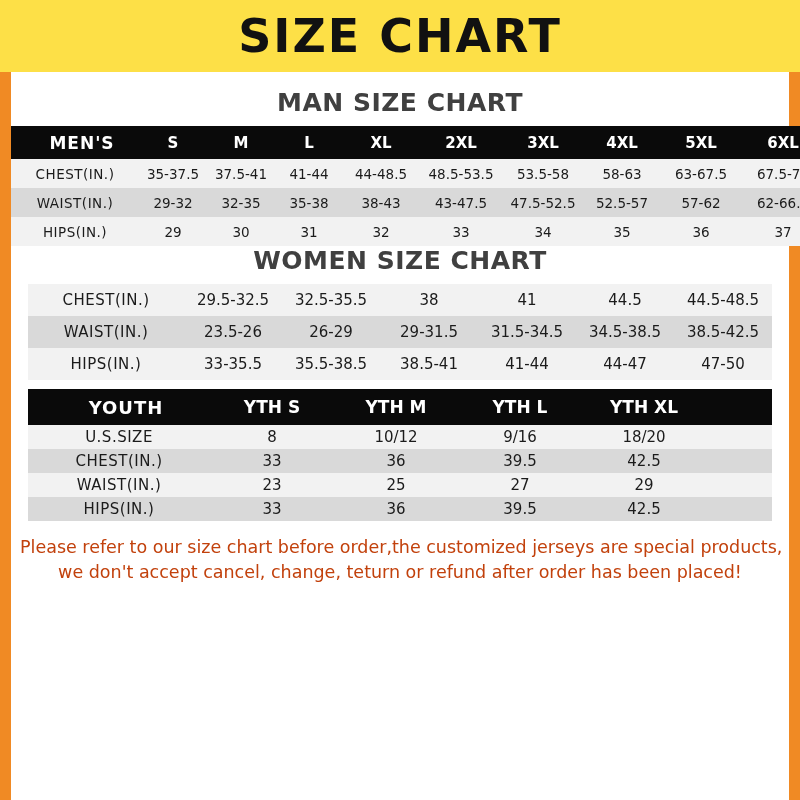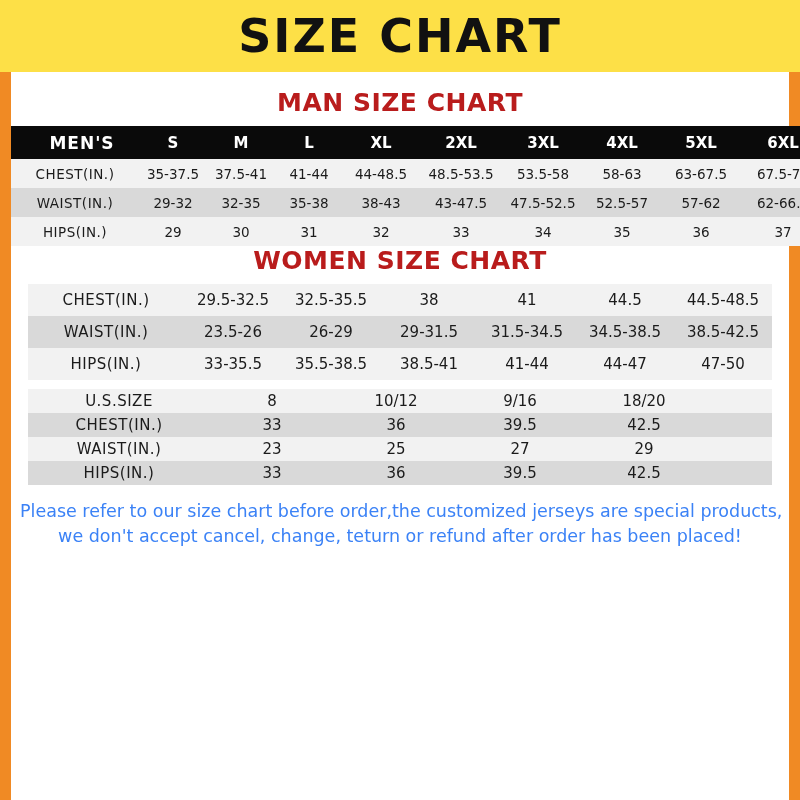--- a/index.html
+++ b/index.html
@@ -36,21 +36,21 @@
     font-size: 46px;
     letter-spacing: 2px;
     color: #111111;
     line-height: 1;
   }
   .section-title {
     text-align: center;
     font-family: "DejaVu Sans", sans-serif;
     font-weight: bold;
     font-size: 25px;
-    color: #b91c1c;
+    color: #404040;
     letter-spacing: 0.5px;
   }
   .t1 { margin-top: 16px; }
   .t2 { margin-top: 0; }
   .t3 { margin-top: 18px; }
 
   table.size-table {
     border-collapse: collapse;
     width: 744px;
     margin: 9px auto 0 auto;
@@ -93,21 +93,21 @@
   .women .body-row td { height: 32px; font-size: 15px; }
 
   .youth .hdr-row td { height: 36px; font-size: 17px; }
   .youth .hdr-row td.first { font-size: 18px; }
   .youth .body-row td { height: 24px; font-size: 15px; }
 
   .footnote {
     margin: 14px auto 0 auto;
     width: 760px;
     text-align: center;
-    color: #3b82f6;
+    color: #c2410c;
     font-size: 17.5px;
     line-height: 1.45;
     font-family: "DejaVu Sans", sans-serif;
   }
   .footnote div { white-space: nowrap; }
 </style>
 </head>
 <body>
 
 <div class="page">
@@ -227,20 +227,28 @@
   <table class="size-table youth">
     <colgroup>
       <col style="width:182px">
         <col style="width:124px">
         <col style="width:124px">
       <col style="width:124px">
         <col style="width:124px">
         <col style="width:66px">
     </colgroup>
     <tbody>
+      <tr class="hdr-row">
+        <td class="first">YOUTH</td>
+        <td>YTH S</td>
+        <td>YTH M</td>
+        <td>YTH L</td>
+        <td>YTH XL</td>
+        <td></td>
+      </tr>
       <tr class="body-row row-light">
         <td class="first">U.S.SIZE</td>
         <td>8</td>
         <td>10/12</td>
         <td>9/16</td>
         <td>18/20</td>
         <td></td>
       </tr>
       <tr class="body-row row-dark">
         <td class="first">CHEST(IN.)</td>

